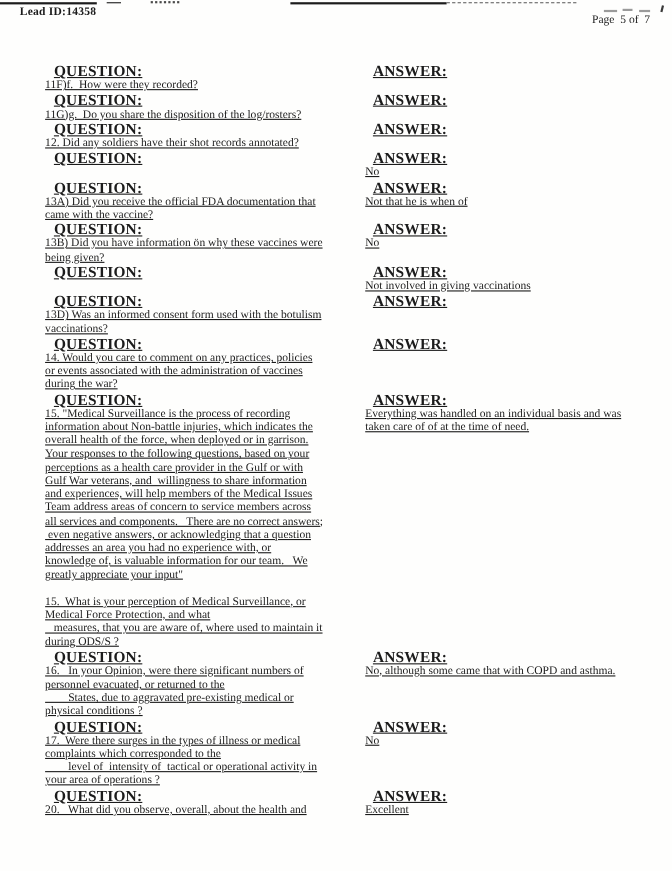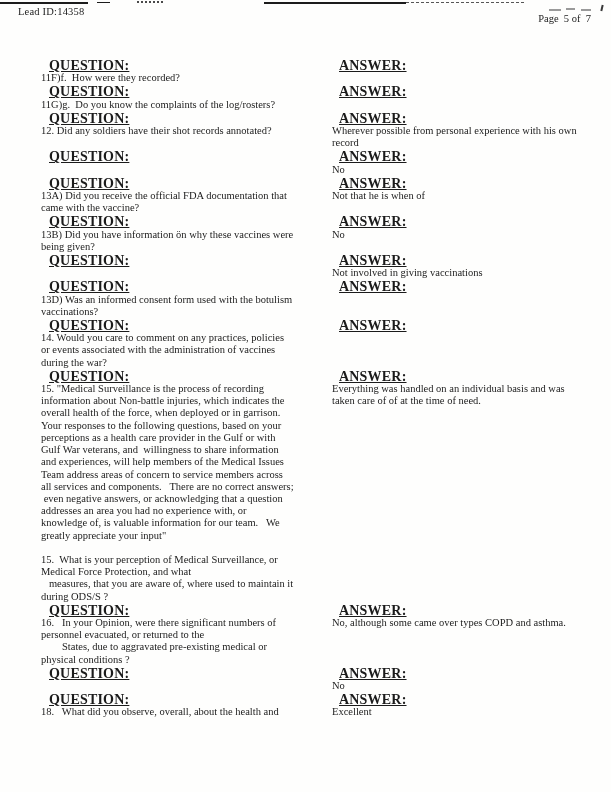--- a/index.html
+++ b/index.html
@@ -10,29 +10,29 @@
     -webkit-font-smoothing:antialiased;
   }
   .page{position:absolute;inset:0;}
   
   .seg{position:absolute;background:#1c1c1c;}
   .seg.dotted{background:none;border-top:2px dotted #4a4a4a;height:0;}
   .seg.dashed{background:none;border-top:1.5px dashed #555;height:0;}
   .tick{position:absolute;width:2px;height:6px;background:#3a3a3a;transform:rotate(14deg);}
   .smudge{position:absolute;height:1.5px;background:#9a9a9a;}
   
-  .lead-id{position:absolute;left:18px;top:6px;font-size:10.5px;font-weight:normal;letter-spacing:.2px;text-align:center;}
+  .lead-id{position:absolute;left:18px;top:6px;font-size:10.5px;font-weight:bold;letter-spacing:.2px;text-align:center;}
   .page-num{position:absolute;top:13px;right:20px;font-size:10.5px;white-space:pre;color:#222;}
   
   .qa-list{position:absolute;left:41px;top:60px;width:562px;}
   .qa-row{display:grid;grid-template-columns:247px 1fr;margin-bottom:2px;}
   .q-label,.a-label{font-weight:bold;font-size:14px;line-height:12.2px;letter-spacing:.2px;text-decoration:underline;}
   .q-label{padding-left:8px;}
   .a-label{padding-left:7px;}
-  .q-text,.a-text{font-size:10.5px;line-height:12.2px;white-space:pre;}
+  .q-text,.a-text{font-size:10.5px;line-height:12.2px;white-space:pre;text-decoration:underline;}
   .q-col{min-width:0;}
   .a-col{min-width:0;margin-left:44px;}
 </style>
 </head>
 <body>
 
 <div class="page">
 
   <div>
     <i class="seg" style="left:0;top:2px;width:88px;height:2px"></i>
@@ -57,37 +57,35 @@
     </div>
     <div class="a-col">
       <div class="a-label">ANSWER:</div>
       <div class="a-text"></div>
     </div>
   </div>
 
   <div class="qa-row">
     <div class="q-col">
       <div class="q-label">QUESTION:</div>
-      <div class="q-text">11G)g.  Do you know the complaints of the log/rosters?</div>
+      <div class="q-text">11G)g.  Do you share the disposition of the log/rosters?</div>
     </div>
     <div class="a-col">
       <div class="a-label">ANSWER:</div>
       <div class="a-text"></div>
     </div>
   </div>
 
   <div class="qa-row">
     <div class="q-col">
       <div class="q-label">QUESTION:</div>
       <div class="q-text">12. Did any soldiers have their shot records annotated?</div>
     </div>
     <div class="a-col">
       <div class="a-label">ANSWER:</div>
-      <div class="a-text">Wherever possible from personal experience with his own
-record</div>
     </div>
   </div>
 
   <div class="qa-row">
     <div class="q-col">
       <div class="q-label">QUESTION:</div>
     </div>
     <div class="a-col">
       <div class="a-label">ANSWER:</div>
       <div class="a-text">No</div>
@@ -185,38 +183,42 @@
   <div class="qa-row">
     <div class="q-col">
       <div class="q-label">QUESTION:</div>
       <div class="q-text">16.   In your Opinion, were there significant numbers of
 personnel evacuated, or returned to the
         States, due to aggravated pre-existing medical or
 physical conditions ?</div>
     </div>
     <div class="a-col">
       <div class="a-label">ANSWER:</div>
-      <div class="a-text">No, although some came over types COPD and asthma.</div>
-    </div>
-  </div>
-
-  <div class="qa-row">
-    <div class="q-col">
-      <div class="q-label">QUESTION:</div>
+      <div class="a-text">No, although some came that with COPD and asthma.</div>
+    </div>
+  </div>
+
+  <div class="qa-row">
+    <div class="q-col">
+      <div class="q-label">QUESTION:</div>
+      <div class="q-text">17.  Were there surges in the types of illness or medical
+complaints which corresponded to the
+        level of  intensity of  tactical or operational activity in
+your area of operations ?</div>
     </div>
     <div class="a-col">
       <div class="a-label">ANSWER:</div>
       <div class="a-text">No</div>
     </div>
   </div>
 
   <div class="qa-row">
     <div class="q-col">
       <div class="q-label">QUESTION:</div>
-      <div class="q-text">18.   What did you observe, overall, about the health and</div>
+      <div class="q-text">20.   What did you observe, overall, about the health and</div>
     </div>
     <div class="a-col">
       <div class="a-label">ANSWER:</div>
       <div class="a-text">Excellent</div>
     </div>
   </div>
 </div>
 </div>
 
 </body></html>

